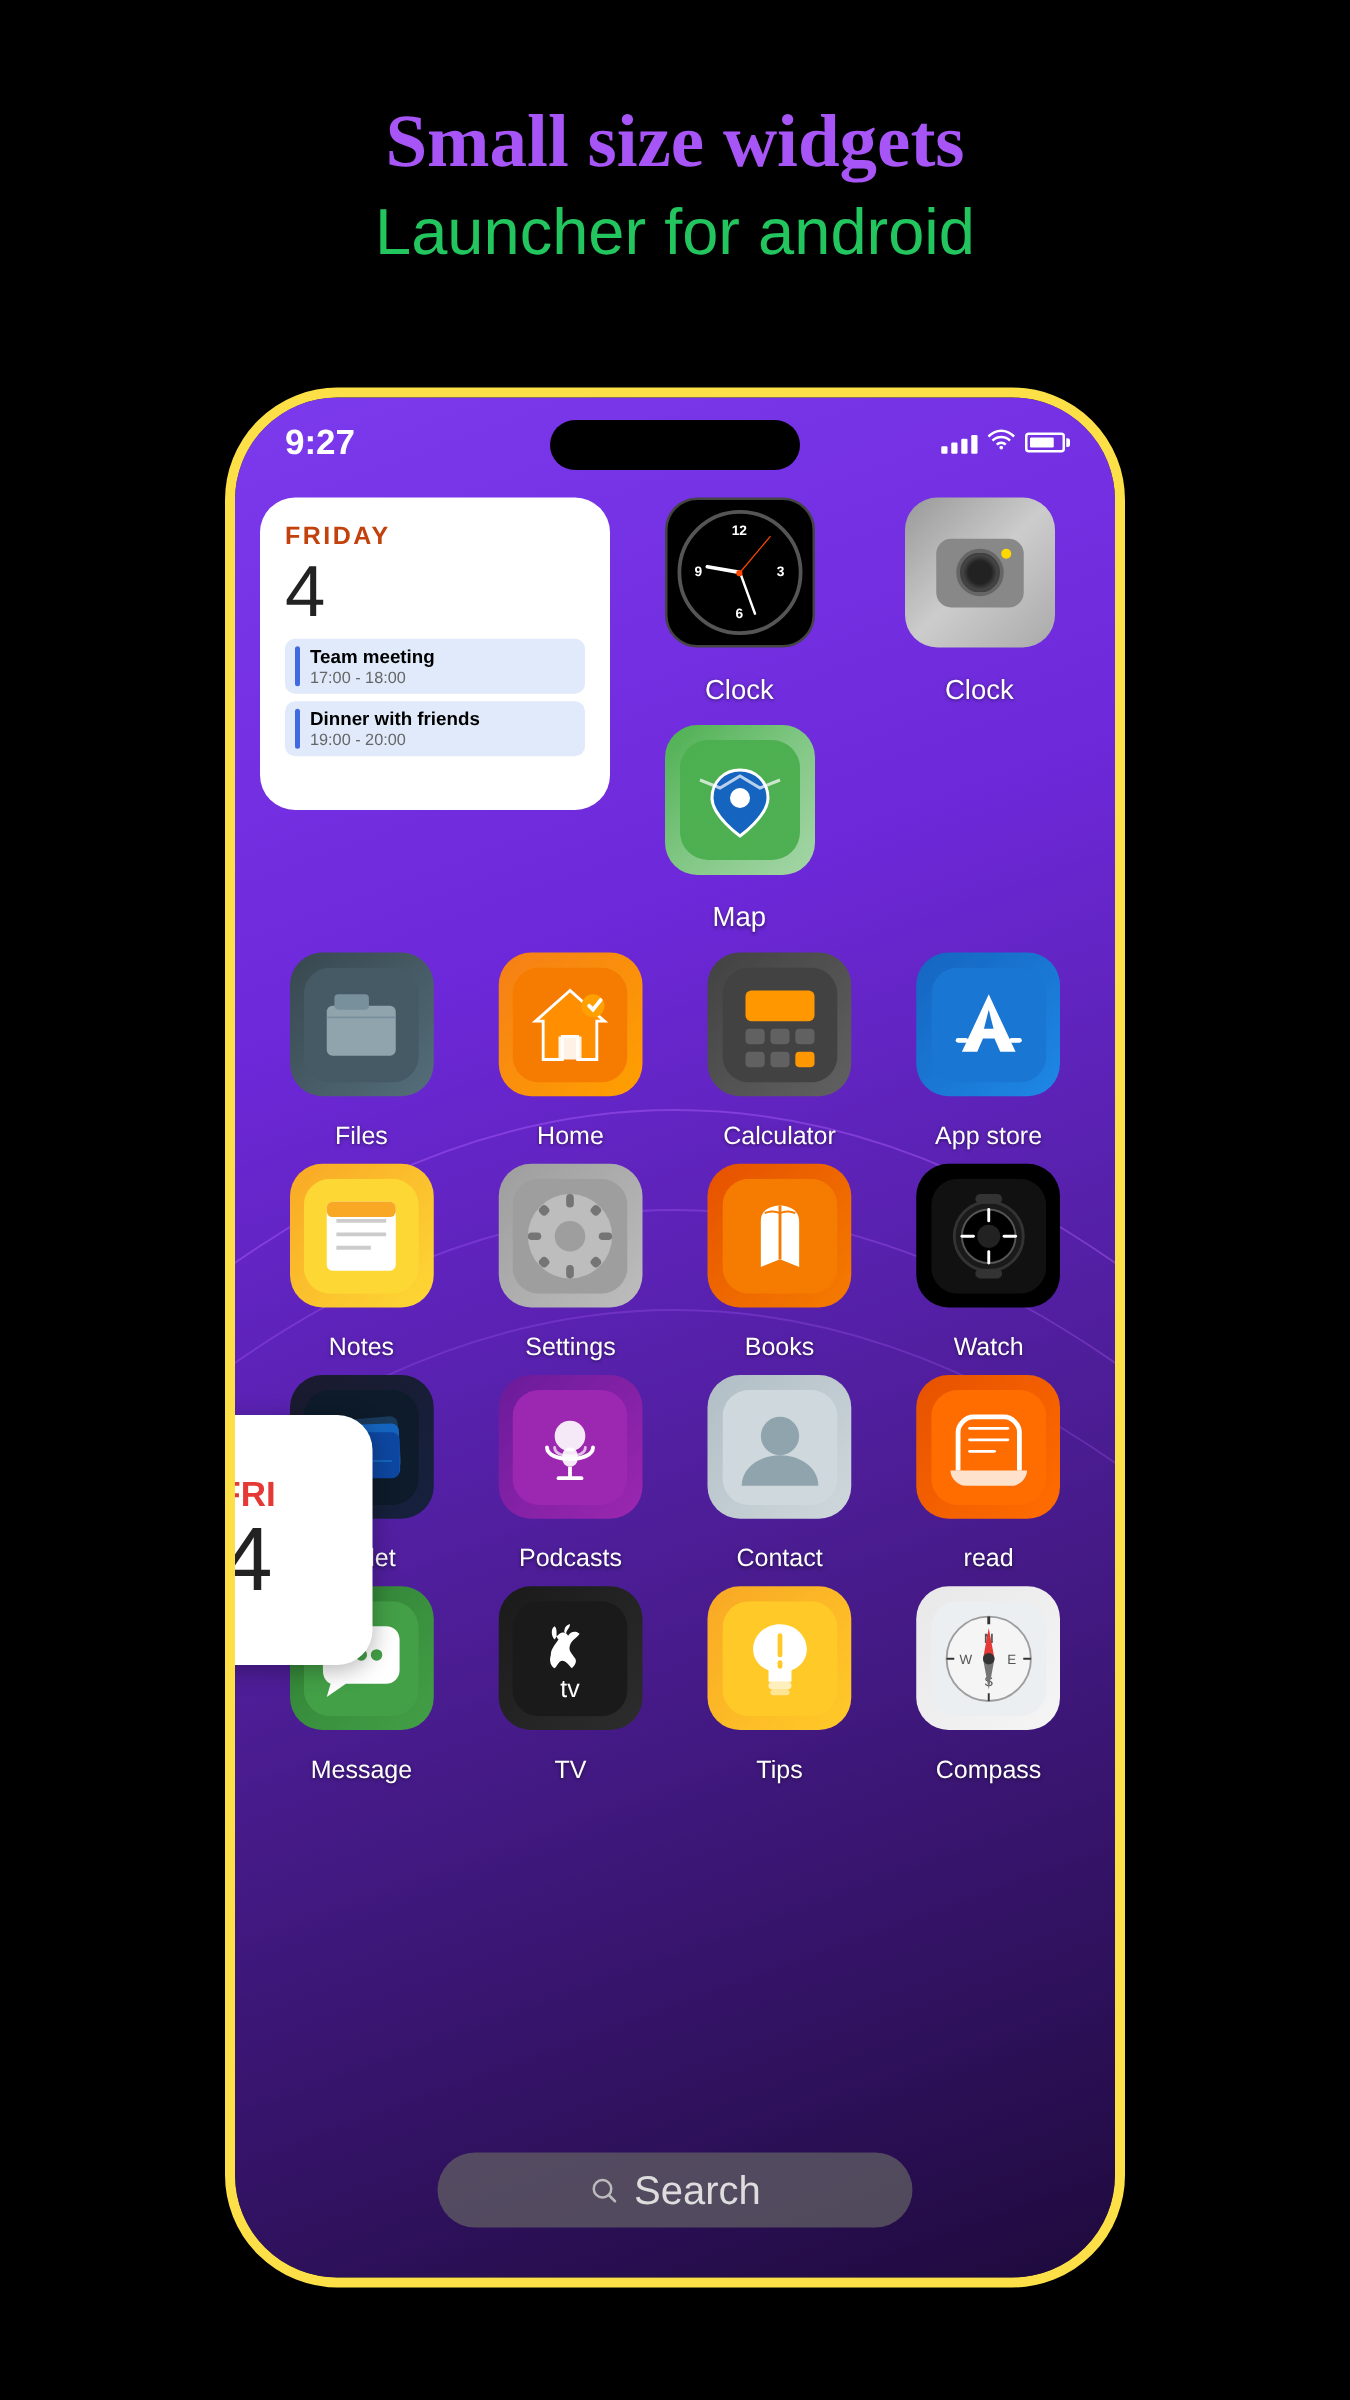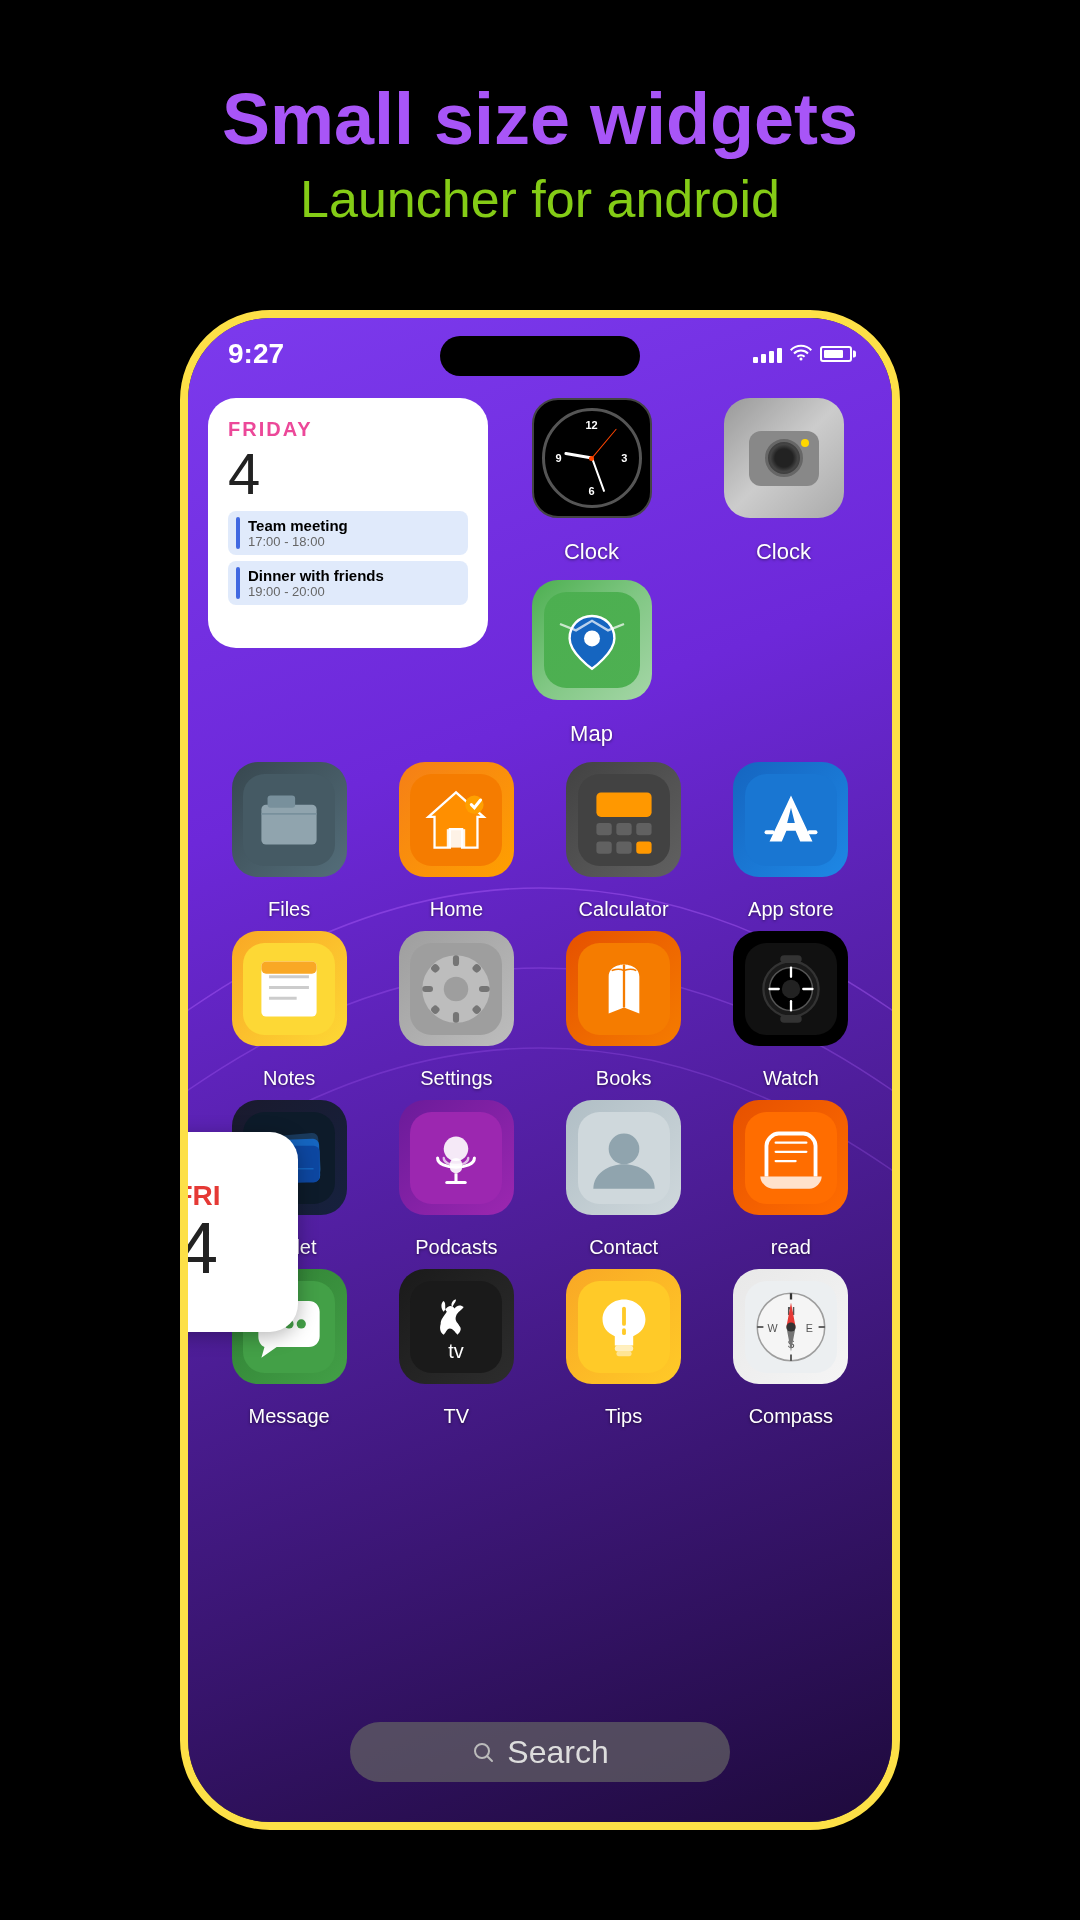--- a/index.html
+++ b/index.html
@@ -12,32 +12,33 @@
       position: relative;
     }
 
     
     .header {
       text-align: center;
       padding-top: 80px;
       padding-bottom: 40px;
     }
     .header-title {
-      font-size: 72px;
+      font-size: 60px;
       font-weight: 900;
       color: #fff;
       line-height: 1.1;
+      font-family: Liberation Serif, serif;
     }
     .header-title span {
       color: #a855f7;
     }
     .header-subtitle {
       font-size: 52px;
       font-weight: 400;
-      color: #84cc16;
+      color: #22c55e;
       margin-top: 10px;
     }
 
     
     .phone-frame {
       position: absolute;
       top: 310px;
       left: 50%;
       transform: translateX(-50%);
       width: 720px;
@@ -155,21 +156,21 @@
       width: 280px;
       height: 250px;
       background: #fff;
       border-radius: 28px;
       padding: 20px;
       flex-shrink: 0;
       position: relative;
       overflow: hidden;
     }
     .cal-day-label {
-      color: #ec4899;
+      color: #c2410c;
       font-size: 20px;
       font-weight: 700;
       letter-spacing: 2px;
     }
     .cal-date-num {
       color: #222;
       font-size: 58px;
       font-weight: 300;
       line-height: 1;
       margin: 4px 0 8px;

